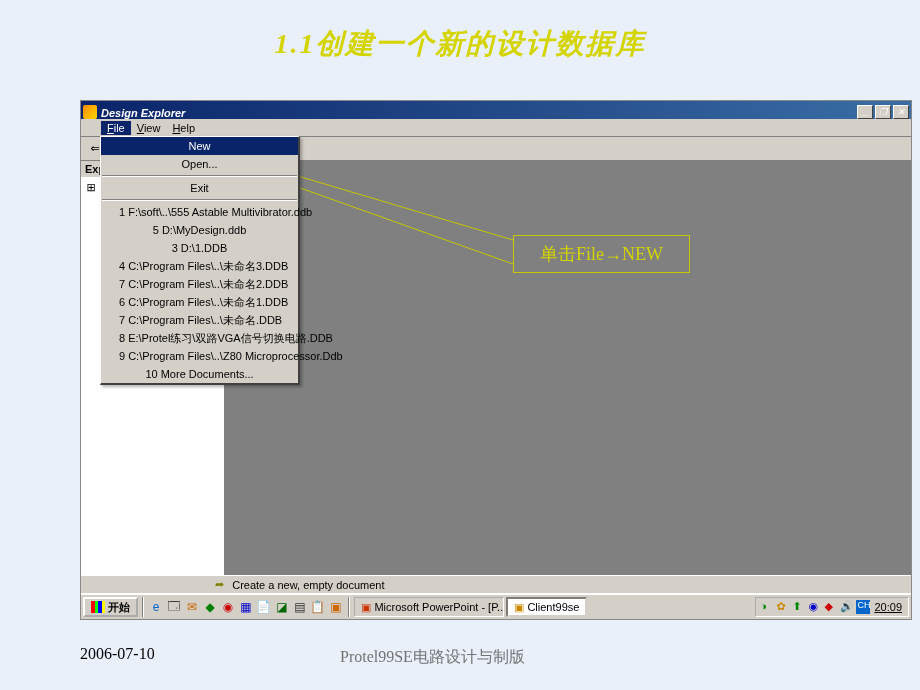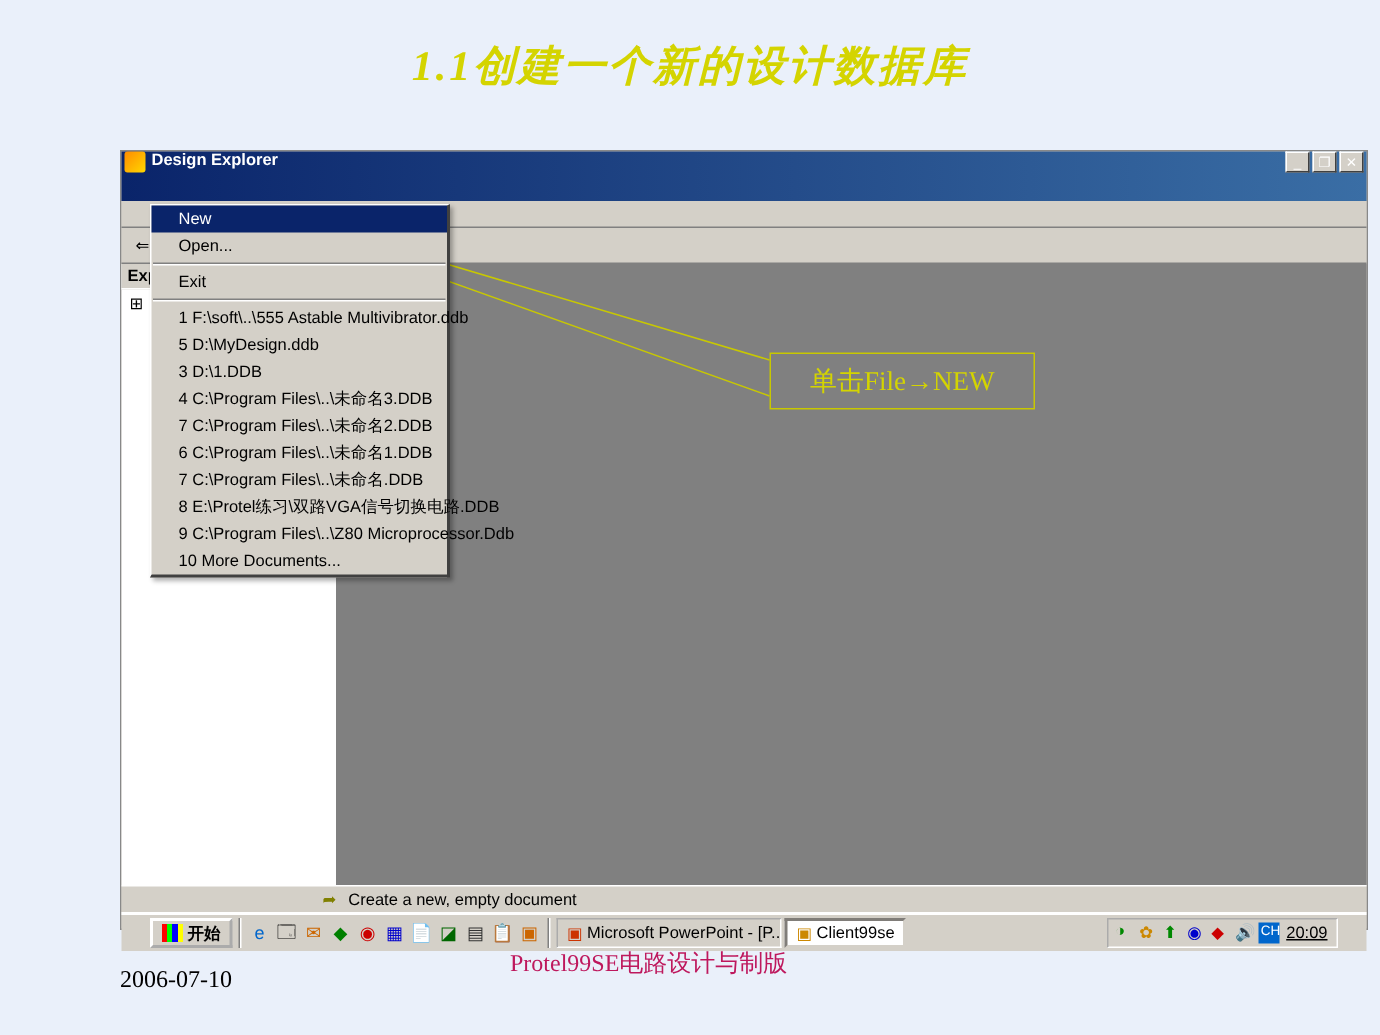--- a/index.html
+++ b/index.html
@@ -2,21 +2,21 @@
 <html><head>
 <meta charset="utf-8">
 <style>
 * { margin: 0; padding: 0; box-sizing: border-box; }
 body { width: 920px; height: 690px; background: #eaf0fa; font-family: "Microsoft YaHei", Arial, sans-serif; overflow: hidden; }
 
 .slide-title { text-align: center; font-size: 28px; font-style: italic; font-family: "KaiTi", serif; color: #d4d400; padding: 25px 0 20px 0; font-weight: bold; letter-spacing: 2px; }
 
 .screenshot { position: absolute; left: 80px; top: 100px; width: 832px; height: 520px; border: 1px solid #888; background: #d4d0c8; font-family: Tahoma, Arial, sans-serif; font-size: 11px; }
 
-.title-bar { height: 33px; background: linear-gradient(to right, #0a246a, #3a6ea5); color: #fff; display: flex; align-items: flex-start; padding: 0 2px; }
+.title-bar { height: 18px; background: linear-gradient(to right, #0a246a, #3a6ea5); color: #fff; display: flex; align-items: flex-end; padding: 0 2px; font-style: italic; }
 .title-bar .app-icon { width: 14px; height: 14px; margin-right: 4px; background: linear-gradient(135deg, #ff8c00, #ffd700); border-radius: 2px; }
 .title-bar .title-text { flex: 1; font-weight: bold; font-size: 11px; }
 .title-bar .win-btns { display: flex; gap: 2px; }
 .title-bar .win-btn { width: 16px; height: 14px; background: #d4d0c8; border: 1px solid #fff; border-right-color: #404040; border-bottom-color: #404040; display: flex; align-items: center; justify-content: center; font-size: 9px; cursor: pointer; }
 
 .menu-bar { height: 18px; background: #d4d0c8; display: flex; align-items: center; border-bottom: 1px solid #808080; }
 .menu-icon { width: 16px; height: 14px; margin: 0 2px; background: #d4d0c8; border: 1px solid #d4d0c8; }
 .menu-item { padding: 1px 6px; cursor: pointer; font-size: 11px; }
 .menu-item.open { background: #0a246a; color: #fff; }
 .menu-item u { text-decoration: underline; }
@@ -28,47 +28,47 @@
 .main-area { display: flex; height: calc(100% - 18px - 18px - 24px - 18px - 26px); }
 .explorer-panel { width: 145px; background: #fff; border-right: 2px solid #808080; display: flex; flex-direction: column; }
 .explorer-title { background: #d4d0c8; padding: 2px 4px; border-bottom: 1px inset #fff; font-size: 11px; font-weight: bold; }
 .explorer-tree { flex: 1; padding: 2px; font-size: 11px; }
 .tree-item { display: flex; align-items: center; gap: 2px; padding: 1px; }
 .tree-icon { width: 14px; height: 12px; display: inline-flex; align-items: center; justify-content: center; }
 
 .workspace { flex: 1; background: #808080; }
 
 .dropdown-menu { position: absolute; left: 100px; top: 136px; width: 200px; background: #d4d0c8; border: 1px solid #fff; border-right: 2px solid #404040; border-bottom: 2px solid #404040; box-shadow: 2px 2px 3px rgba(0,0,0,0.3); font-size: 11px; z-index: 10; }
-.dropdown-item { padding: 2px 18px 2px 18px; cursor: pointer; white-space: nowrap; line-height: 14px; }
+.dropdown-item { padding: 2px 18px 2px 18px; cursor: pointer; white-space: nowrap; line-height: 14px; text-align: center; }
 .dropdown-item.highlight { background: #0a246a; color: #fff; }
 .dropdown-sep { height: 1px; border-top: 1px solid #808080; border-bottom: 1px solid #fff; margin: 2px 1px; }
 
 .status-bar { height: 18px; background: #d4d0c8; border-top: 1px solid #fff; display: flex; align-items: center; padding: 0 4px; font-size: 11px; }
 .status-icon { margin: 0 8px 0 130px; color: #808000; }
 .status-text { font-weight: normal; }
 
-.taskbar { height: 26px; background: #d4d0c8; border-top: 2px solid #fff; display: flex; align-items: center; padding: 0 19px; gap: 2px; }
+.taskbar { height: 26px; background: #d4d0c8; border-top: 2px solid #fff; display: flex; align-items: center; padding: 0 2px; gap: 2px; }
 .start-btn { height: 20px; padding: 0 6px; background: #d4d0c8; border: 2px outset #fff; display: flex; align-items: center; gap: 3px; font-weight: bold; font-size: 11px; cursor: pointer; }
 .start-flag { width: 14px; height: 12px; background: linear-gradient(to right, #ff0000 25%, #00ff00 25% 50%, #0000ff 50% 75%, #ffff00 75%); }
 .tb-sep { width: 2px; height: 20px; border-left: 1px solid #808080; border-right: 1px solid #fff; margin: 0 2px; }
 .tb-icons { display: flex; gap: 2px; }
 .tb-icon { width: 16px; height: 16px; display: flex; align-items: center; justify-content: center; font-size: 12px; }
 .tb-task { height: 20px; padding: 0 6px; border: 1px inset #fff; display: flex; align-items: center; gap: 3px; font-size: 11px; max-width: 150px; overflow: hidden; white-space: nowrap; cursor: pointer; }
 .tb-task.active { background: #fff; border: 2px inset #d4d0c8; }
 .sys-tray { margin-left: auto; display: flex; align-items: center; gap: 2px; border: 1px inset #fff; padding: 0 4px; height: 20px; }
 .tray-icon { width: 14px; height: 14px; font-size: 11px; }
 .clock { font-size: 11px; padding: 0 2px; text-decoration: underline; }
 
 .callout { position: absolute; left: 513px; top: 235px; border: 1px solid #c8c800; padding: 6px 26px; font-size: 18px; color: #d4d400; font-family: "SimSun", serif; background: rgba(128,128,128,0.1); z-index: 5; }
 
 .callout-line { position: absolute; z-index: 4; }
 .callout-line line { stroke: #c8c800; stroke-width: 1; }
 
 .footer-date { position: absolute; left: 80px; top: 645px; color: #000000; font-size: 16px; font-family: "Times New Roman", serif; }
-.footer-title { position: absolute; left: 340px; top: 632px; color: #be185d; font-size: 16px; font-family: "SimSun", serif; }
+.footer-title { position: absolute; left: 340px; top: 647px; color: #737373; font-size: 16px; font-family: "SimSun", serif; }
 </style>
 </head>
 <body>
 
 <div class="slide-title">1.1创建一个新的设计数据库</div>
 
 <div class="screenshot">
   <div class="title-bar">
     <div class="app-icon"></div>
     <div class="title-text">Design Explorer</div>

